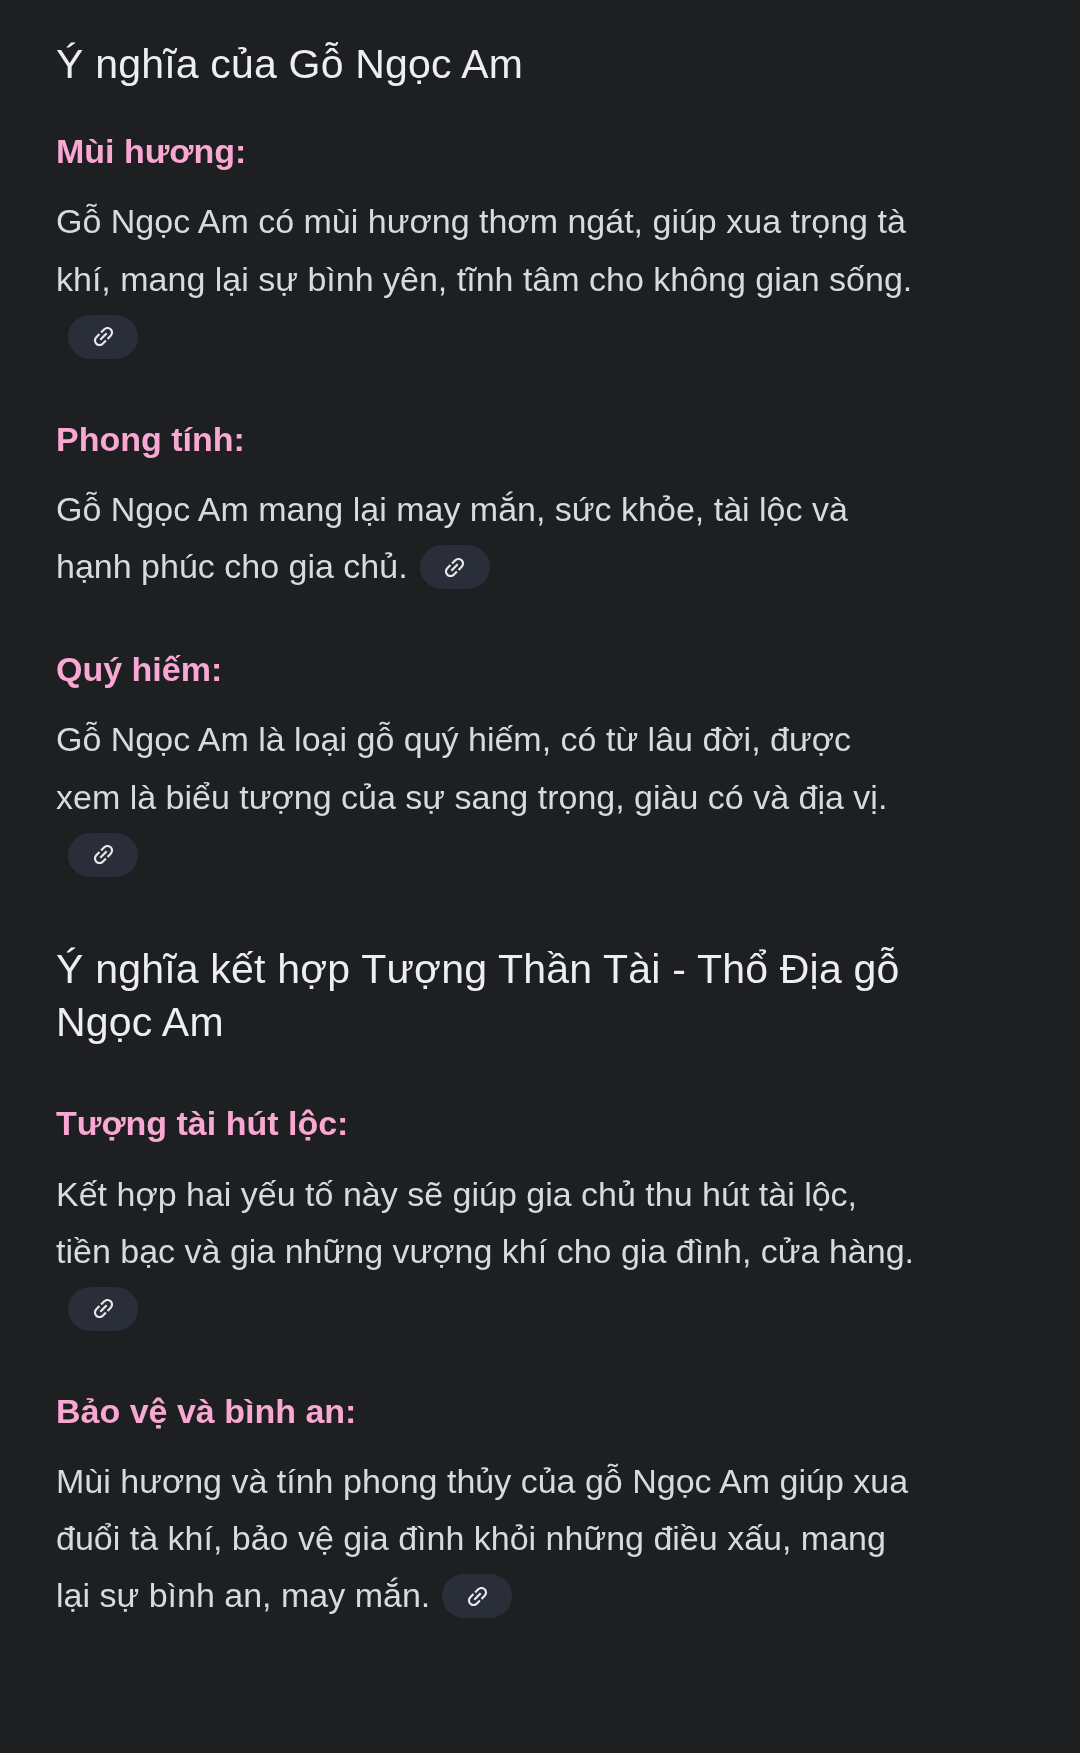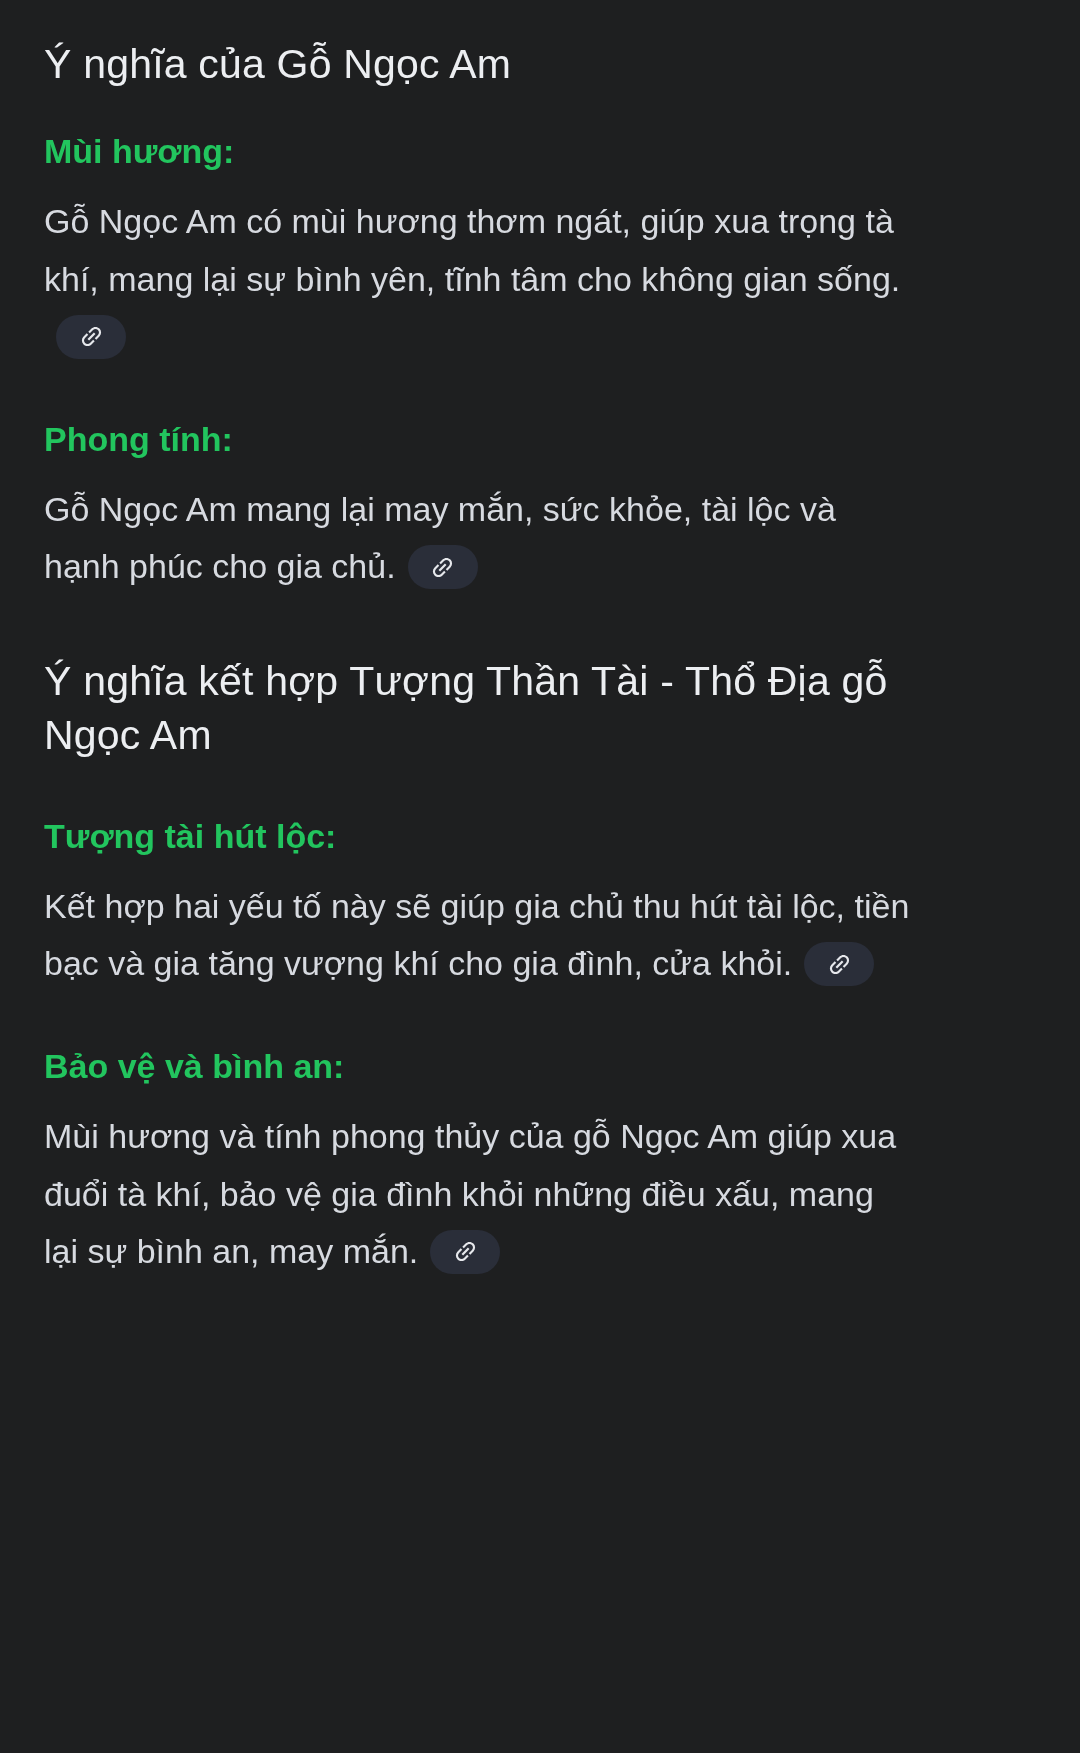--- a/index.html
+++ b/index.html
@@ -5,41 +5,41 @@
   * { margin: 0; padding: 0; box-sizing: border-box; }
   html, body { background: #1e1f20; }
   body {
     width: 1080px;
     height: 1753px;
     overflow: hidden;
     font-family: "Liberation Sans", "DejaVu Sans", sans-serif;
     -webkit-font-smoothing: antialiased;
   }
   .content {
-    padding: 38px 44px 0 44px;
+    padding: 38px 44px 0 56px;
     max-width: 960px;
   }
   h2.h1 {
     font-size: 41px;
     line-height: 1.3;
     font-weight: 500;
     color: #eceef1;
     letter-spacing: 0.2px;
     margin: 0 0 38px 0;
   }
   h2.h1.second {
     margin-top: 60px;
     margin-bottom: 15px;
     max-width: 880px;
   }
   h3.sub {
     font-size: 34px;
     line-height: 1.3;
     font-weight: 700;
-    color: #22c55e;
+    color: #f9a8d4;
     margin: 52px 0 20px 0;
   }
   section.block:first-of-type h3.sub { margin-top: 0; }
   p.body {
     font-size: 34px;
     line-height: 1.68;
     font-weight: 400;
     color: #d7dae0;
     max-width: 890px;
   }
@@ -82,26 +82,34 @@
 
   <section class="block">
     <h3 class="sub">Phong tính:</h3>
     <p class="body"><span>Gỗ Ngọc Am mang lại may mắn, sức khỏe, tài lộc và hạnh phúc cho gia chủ.</span><span class="chip" role="button">
           <svg viewBox="0 0 24 24">
             <path d="M3.9 12c0-1.71 1.39-3.1 3.1-3.1h4V7H7c-2.76 0-5 2.24-5 5s2.24 5 5 5h4v-1.9H7c-1.71 0-3.1-1.39-3.1-3.1zM8 13h8v-2H8v2zm9-6h-4v1.9h4c1.71 0 3.1 1.39 3.1 3.1s-1.39 3.1-3.1 3.1h-4V17h4c2.76 0 5-2.24 5-5s-2.24-5-5-5z"></path>
           </svg>
         </span></p>
   </section>
 
+  <section class="block">
+    <h3 class="sub">Quý hiếm:</h3>
+    <p class="body"><span>Gỗ Ngọc Am là loại gỗ quý hiếm, có từ lâu đời, được xem là biểu tượng của sự sang trọng, giàu có và địa vị.</span><span class="chip" role="button">
+          <svg viewBox="0 0 24 24">
+            <path d="M3.9 12c0-1.71 1.39-3.1 3.1-3.1h4V7H7c-2.76 0-5 2.24-5 5s2.24 5 5 5h4v-1.9H7c-1.71 0-3.1-1.39-3.1-3.1zM8 13h8v-2H8v2zm9-6h-4v1.9h4c1.71 0 3.1 1.39 3.1 3.1s-1.39 3.1-3.1 3.1h-4V17h4c2.76 0 5-2.24 5-5s-2.24-5-5-5z"></path>
+          </svg>
+        </span></p>
+  </section>
 
   <h2 class="h1 second">Ý nghĩa kết hợp Tượng Thần Tài - Thổ Địa gỗ Ngọc Am</h2>
 
   <section class="block">
     <h3 class="sub">Tượng tài hút lộc:</h3>
-    <p class="body"><span>Kết hợp hai yếu tố này sẽ giúp gia chủ thu hút tài lộc, tiền bạc và gia tăng vượng khí cho gia đình, cửa khỏi.</span><span class="chip" role="button">
+    <p class="body"><span>Kết hợp hai yếu tố này sẽ giúp gia chủ thu hút tài lộc, tiền bạc và gia những vượng khí cho gia đình, cửa hàng.</span><span class="chip" role="button">
           <svg viewBox="0 0 24 24">
             <path d="M3.9 12c0-1.71 1.39-3.1 3.1-3.1h4V7H7c-2.76 0-5 2.24-5 5s2.24 5 5 5h4v-1.9H7c-1.71 0-3.1-1.39-3.1-3.1zM8 13h8v-2H8v2zm9-6h-4v1.9h4c1.71 0 3.1 1.39 3.1 3.1s-1.39 3.1-3.1 3.1h-4V17h4c2.76 0 5-2.24 5-5s-2.24-5-5-5z"></path>
           </svg>
         </span></p>
   </section>
 
   <section class="block">
     <h3 class="sub">Bảo vệ và bình an:</h3>
     <p class="body"><span>Mùi hương và tính phong thủy của gỗ Ngọc Am giúp xua đuổi tà khí, bảo vệ gia đình khỏi những điều xấu, mang lại sự bình an, may mắn.</span><span class="chip" role="button">
           <svg viewBox="0 0 24 24">

